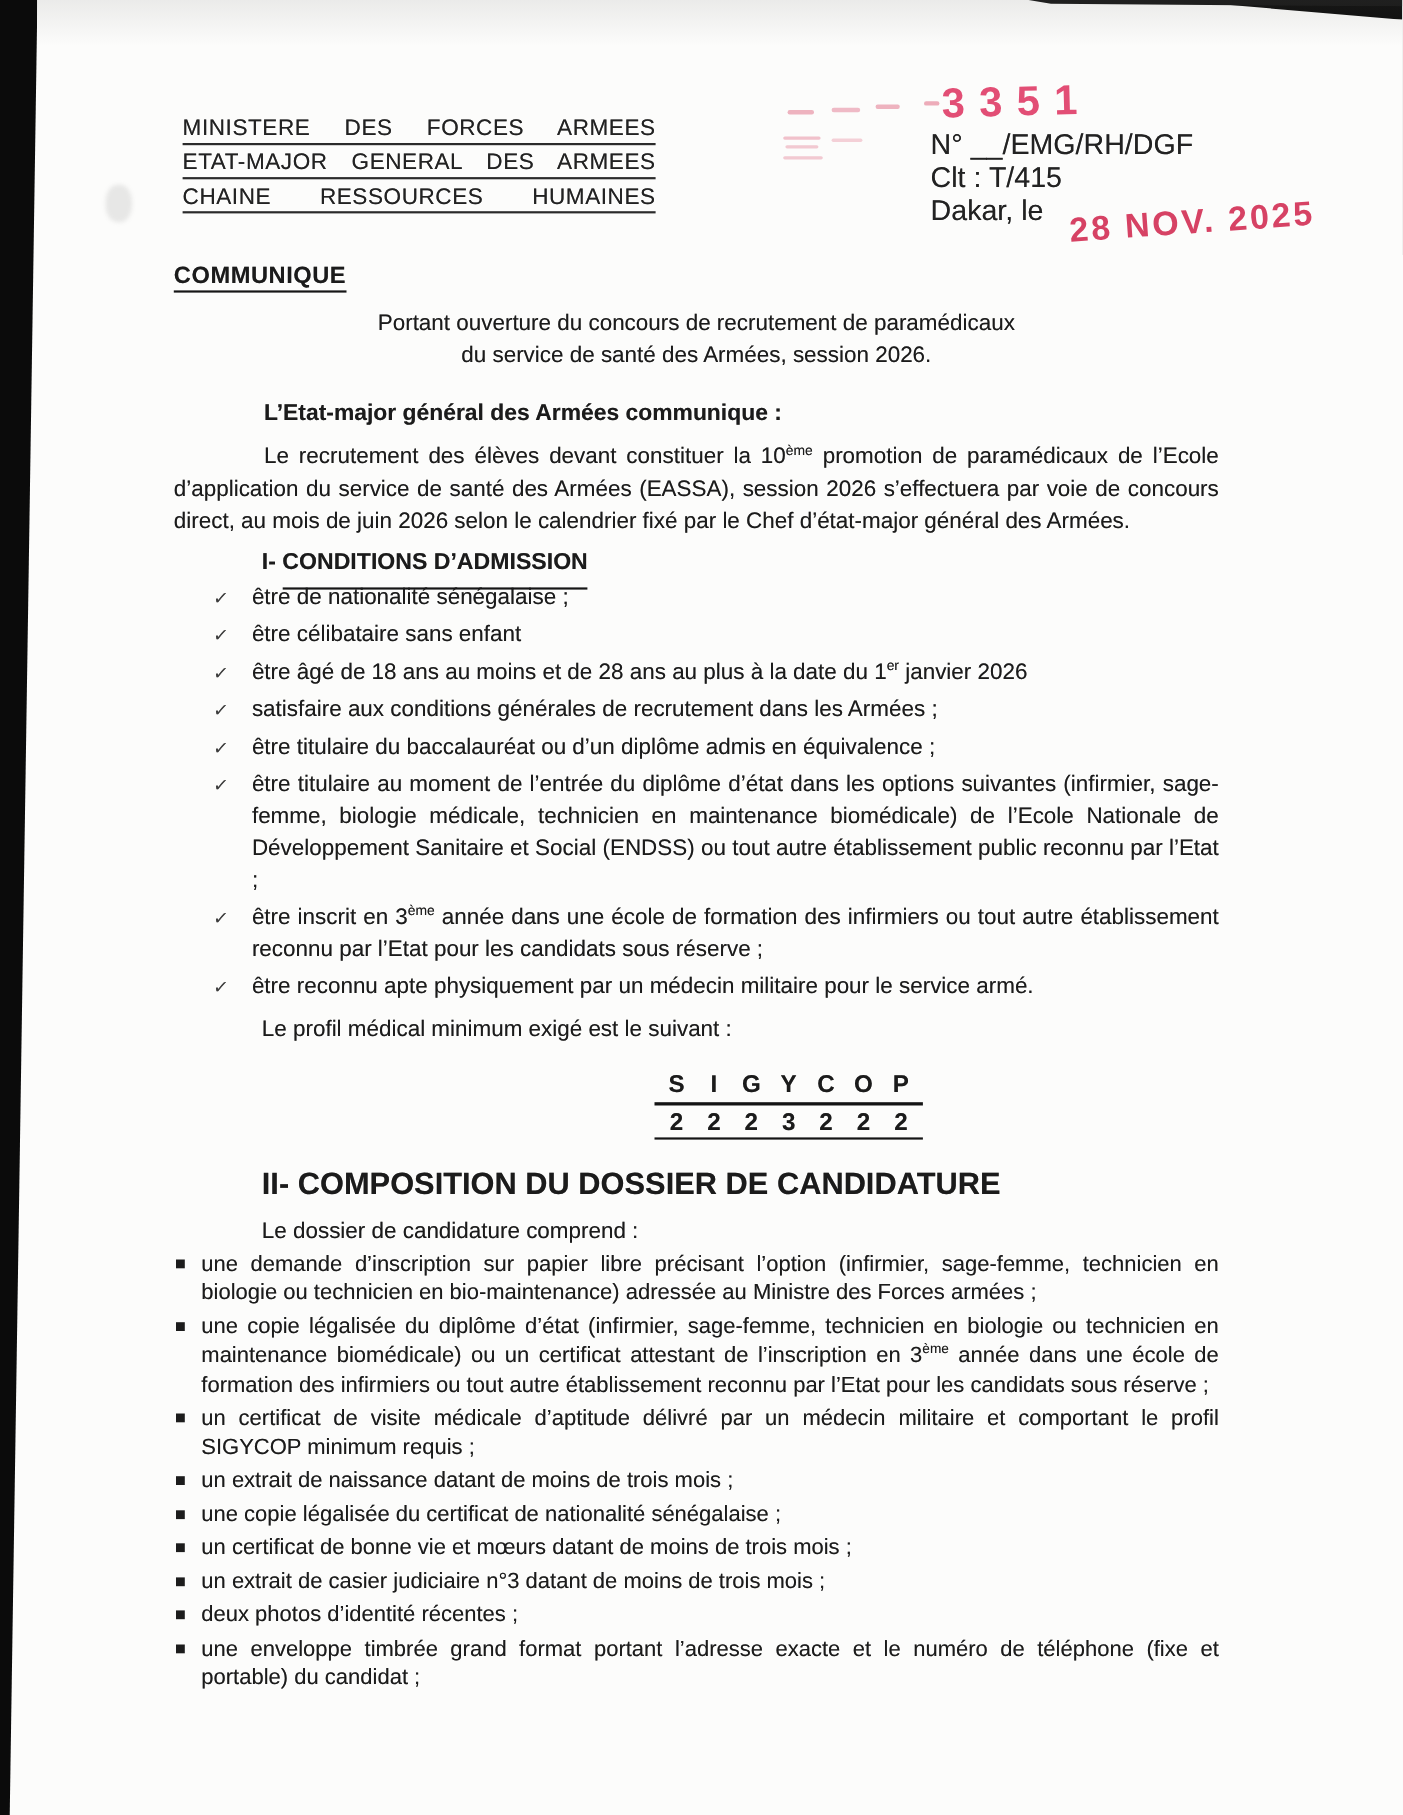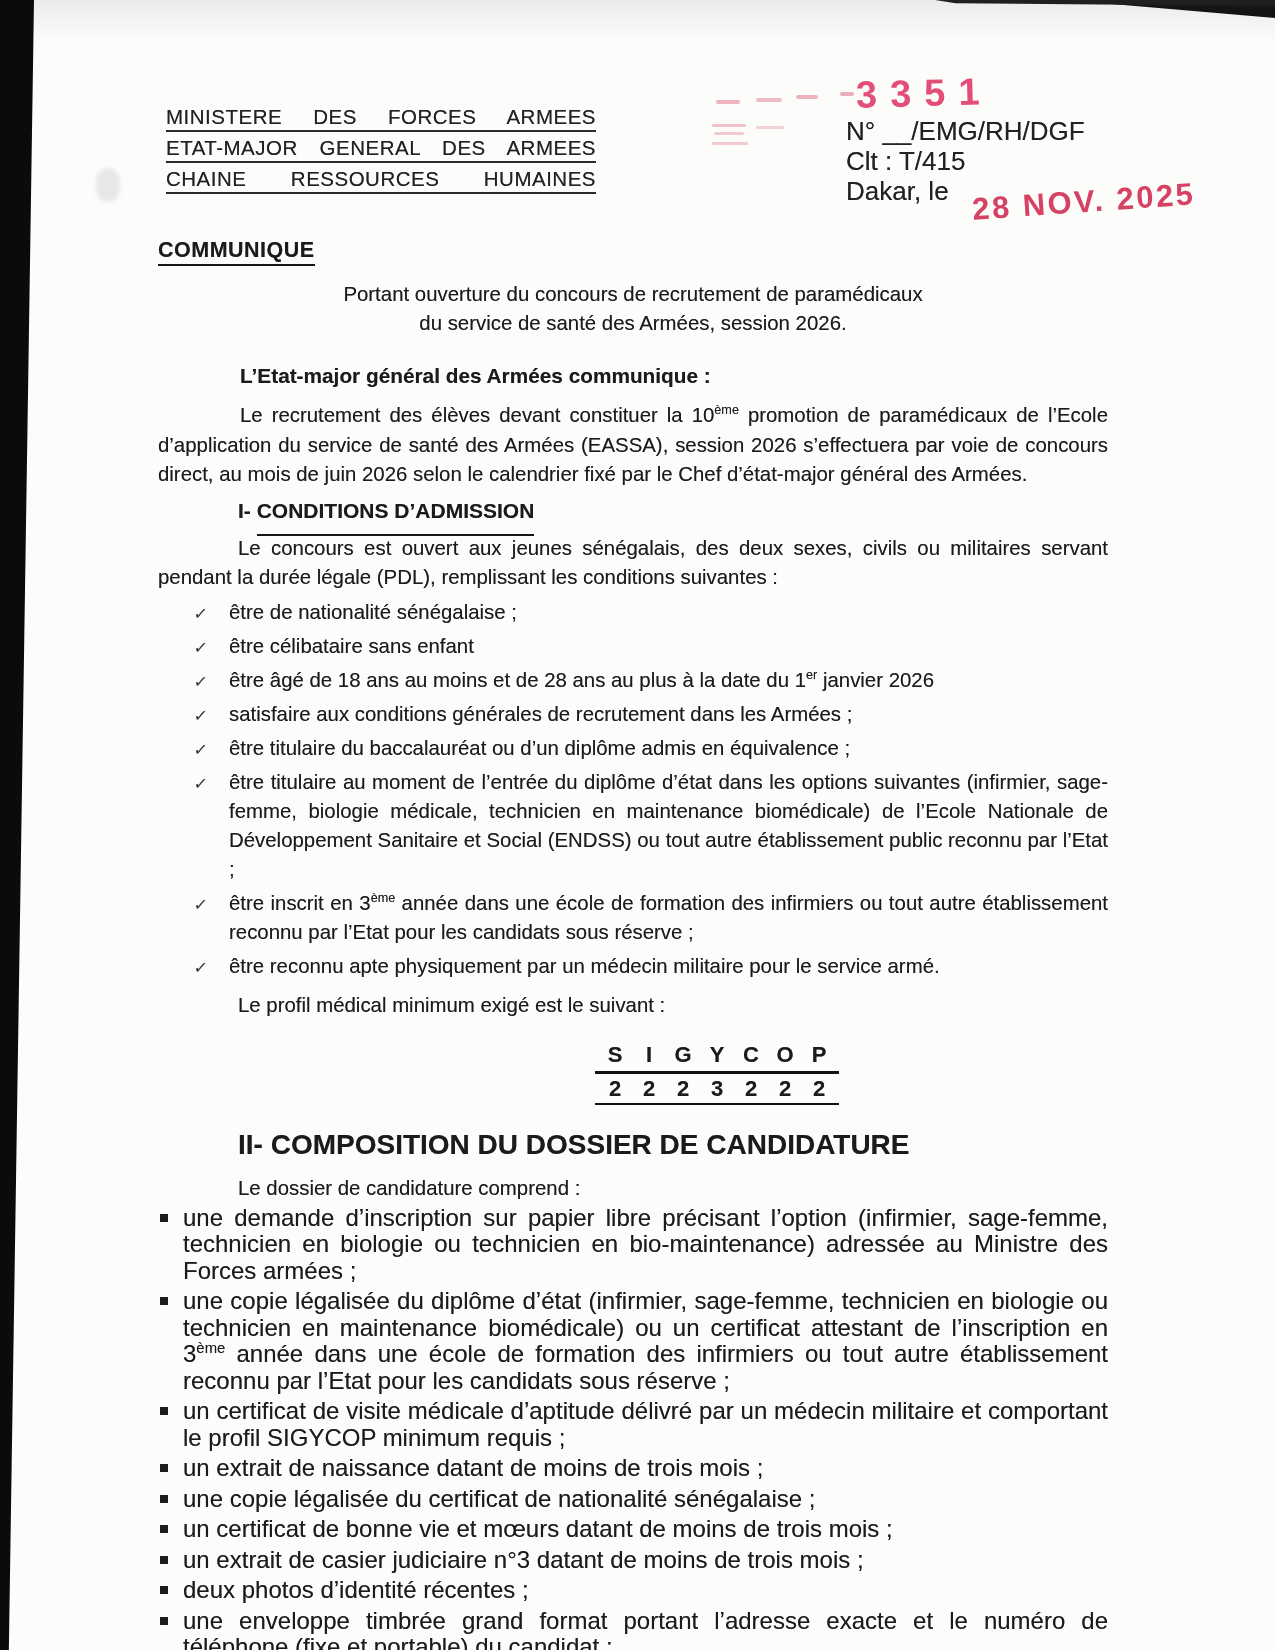--- a/index.html
+++ b/index.html
@@ -63,21 +63,21 @@
   .profil{margin-top:13px;padding-left:80px;}
 
   .sigycop{margin-top:26px;margin-left:437px;width:fit-content;}
   .sig-row{display:flex;}
   .sig-letters{border-bottom:3px solid #141414;padding:0 3px 4px;}
   .sig-values{padding:3px 3px 2px;border-bottom:2.5px solid #141414;}
   .sig-cell{width:34px;text-align:center;font-weight:bold;font-size:22px;line-height:24px;}
 
   .sec-head2{margin-top:24px;padding-left:80px;font-weight:bold;font-size:28px;}
   .comprend{margin-top:16px;padding-left:80px;}
-  .dossierlist{margin-top:5px;font-size:24px;}
+  .dossierlist{margin-top:5px;font-size:20px;}
   .dossierlist li{position:relative;padding-left:25px;margin-top:4px;text-align:justify;line-height:26.5px;}
   .sq{position:absolute;left:2px;top:9px;width:8px;height:8px;background:#1c1c1c;}
 
   sup{font-size:.62em;vertical-align:super;line-height:0;}
 </style>
 </head>
 <body>
 
 <div class="page">
 
@@ -119,21 +119,20 @@
       <div>Portant ouverture du concours de recrutement de paramédicaux</div>
       <div>du service de santé des Armées, session 2026.</div>
     </div>
 
     <div class="announce">L’Etat-major général des Armées communique :</div>
 
     <div class="para indent">Le recrutement des élèves devant constituer la 10<sup>ème</sup> promotion de paramédicaux de l’Ecole d’application du service de santé des Armées (EASSA), session 2026 s’effectuera par voie de concours direct, au mois de juin 2026 selon le calendrier fixé par le Chef d’état-major général des Armées.</div>
 
     <div class="sec-head"><span>I- </span><span class="u">CONDITIONS D’ADMISSION</span></div>
 
-    <div class="para2">Le concours est ouvert aux jeunes sénégalais, des deux sexes, civils ou militaires servant pendant la durée légale (PDL), remplissant les conditions suivantes :</div>
 
     <ul class="checklist">
       <li><span class="check">✓</span><span>être de nationalité sénégalaise ;</span></li>
       <li><span class="check">✓</span><span>être célibataire sans enfant</span></li>
       <li><span class="check">✓</span><span>être âgé de 18 ans au moins et de 28 ans au plus à la date du 1<sup>er</sup> janvier 2026</span></li>
       <li><span class="check">✓</span><span>satisfaire aux conditions générales de recrutement dans les Armées ;</span></li>
       <li><span class="check">✓</span><span>être titulaire du baccalauréat ou d’un diplôme admis en équivalence ;</span></li>
       <li><span class="check">✓</span><span>être titulaire au moment de l’entrée du diplôme d’état dans les options suivantes (infirmier, sage-femme, biologie médicale, technicien en maintenance biomédicale) de l’Ecole Nationale de Développement Sanitaire et Social (ENDSS) ou tout autre établissement public reconnu par l’Etat ;</span></li>
       <li><span class="check">✓</span><span>être inscrit en 3<sup>ème</sup> année dans une école de formation des infirmiers ou tout autre établissement reconnu par l’Etat pour les candidats sous réserve ;</span></li>
       <li><span class="check">✓</span><span>être reconnu apte physiquement par un médecin militaire pour le service armé.</span></li>

